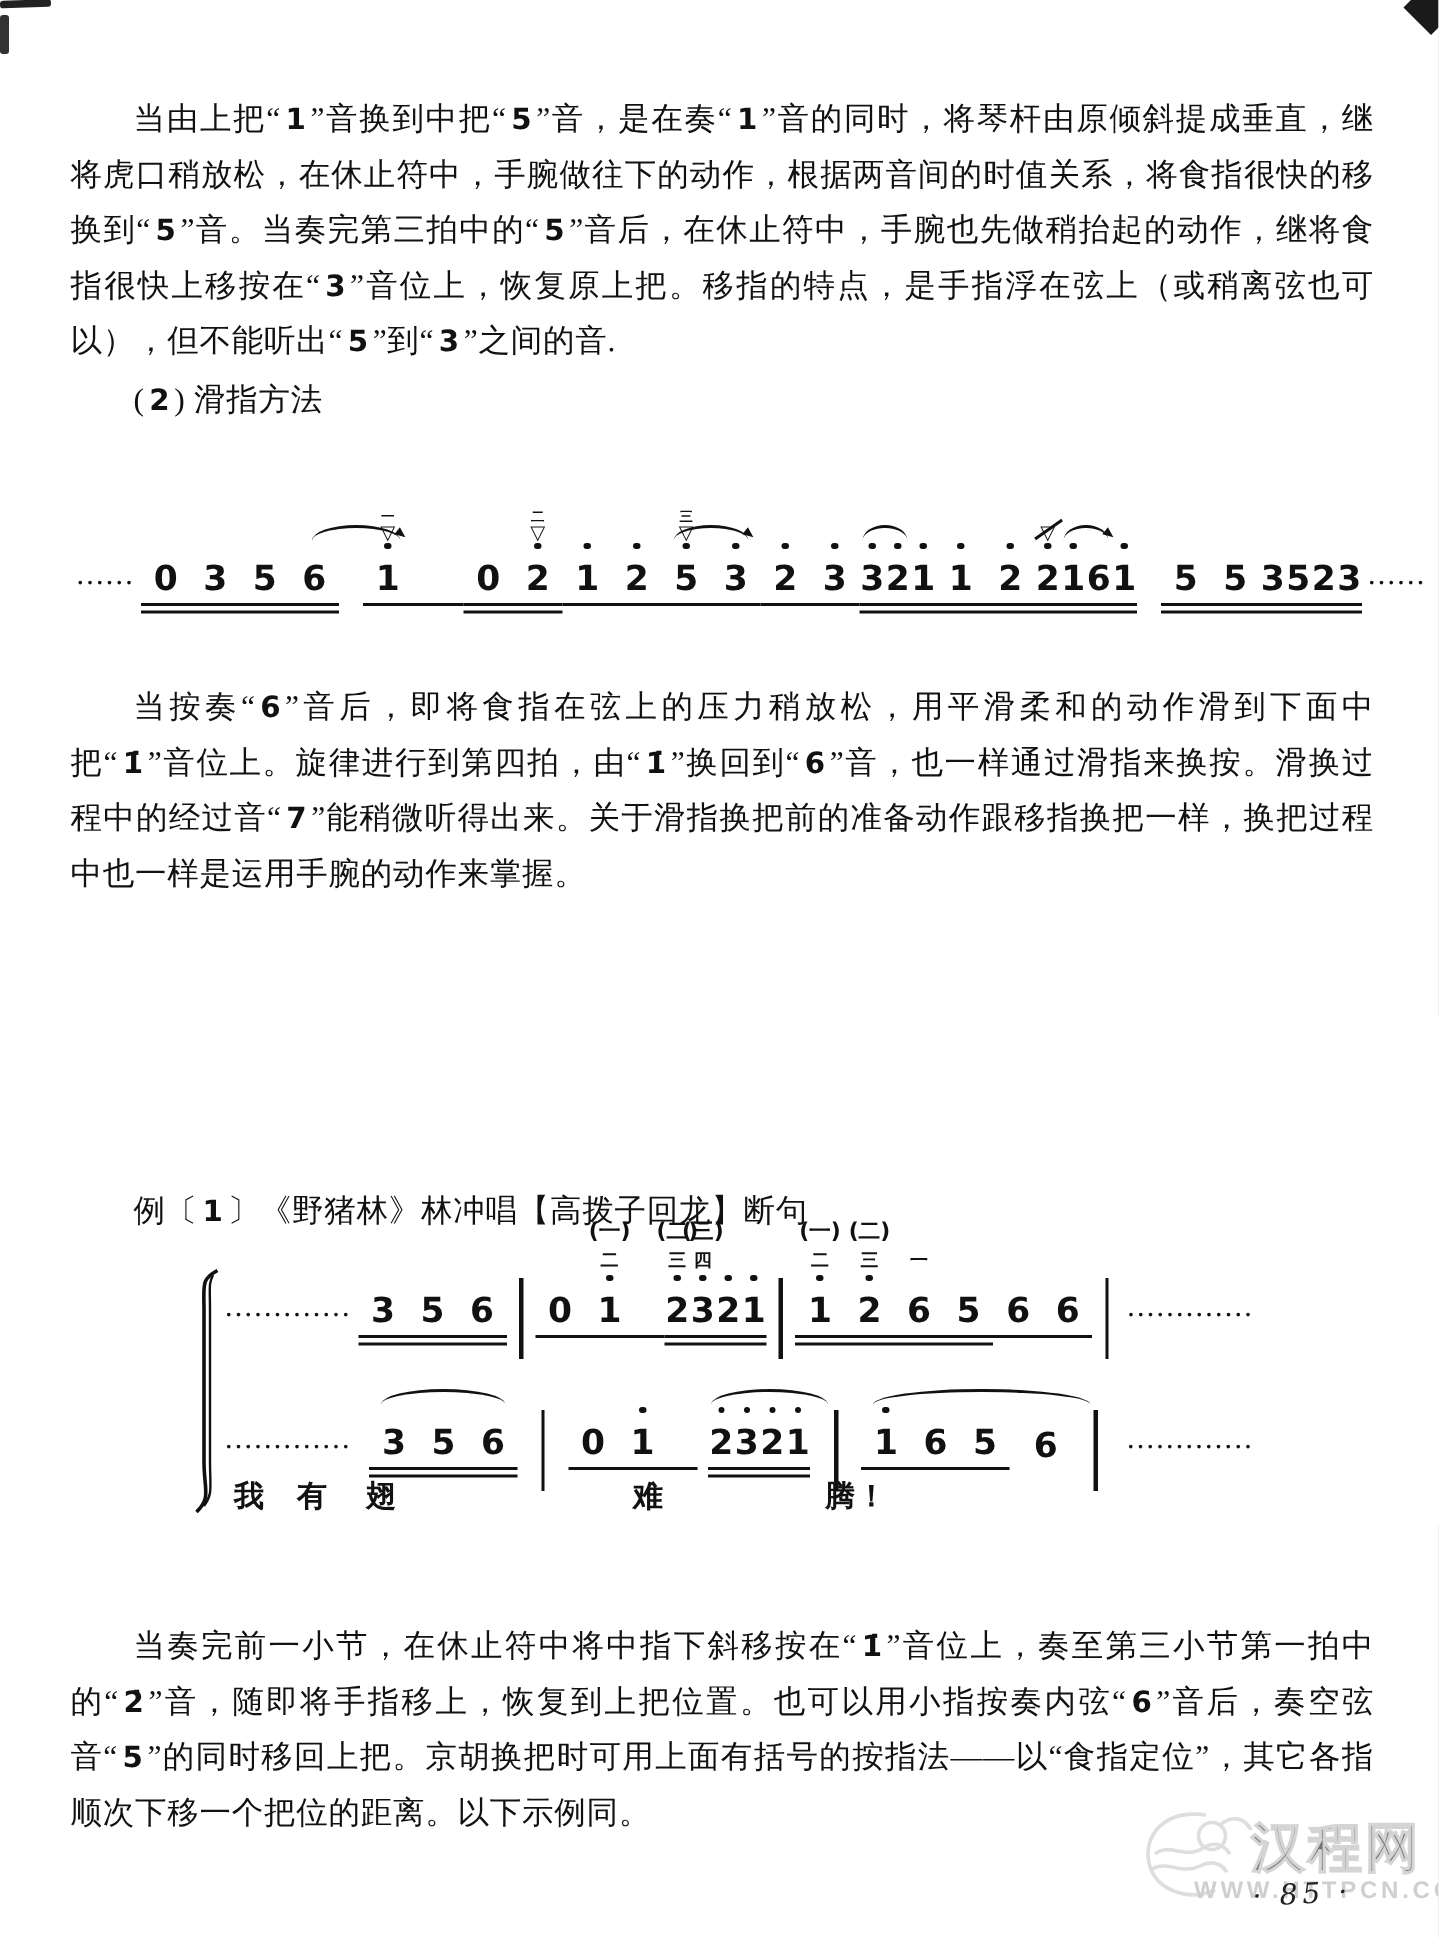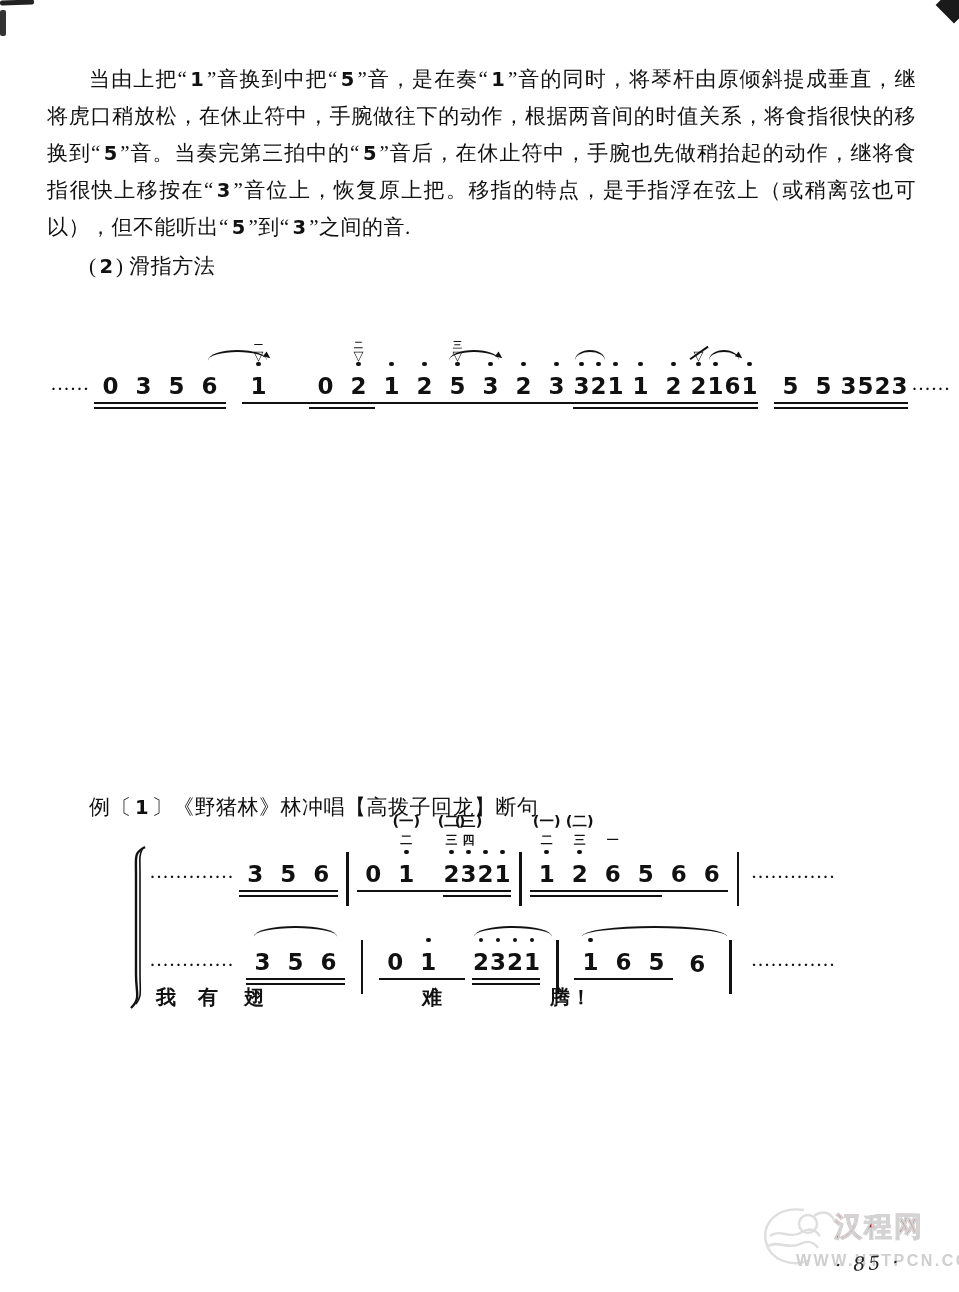--- a/index.html
+++ b/index.html
@@ -63,22 +63,22 @@
   #ex2{position:absolute;left:126px;top:812px;width:716px;height:212px;}
   #staffA,#staffB{position:absolute;left:20px;right:2px;}
   #staffA{top:40px;}
   #staffB{top:128px;}
   #bracket{position:absolute;left:0;top:32px;}
   .lyric{position:absolute;top:172px;font-size:20px;font-weight:bold;letter-spacing:1px;white-space:nowrap;}
   #ly0{left:30px;} #ly1{left:72px;} #ly2{left:118px;} #ly3{left:296px;} #ly4{left:424px;}
 
   
   #wm{position:absolute;left:756px;top:1200px;width:200px;height:80px;color:#dcdcdc;}
-  #wm .wmtext{position:absolute;left:78px;top:8px;font-size:28px;font-weight:bold;letter-spacing:2px;
-    color:#b91c1c;-webkit-text-stroke:1px #d4d4d4;font-family:"Liberation Sans",sans-serif;}
+  #wm .wmtext{position:absolute;left:78px;top:8px;font-size:36px;font-weight:bold;letter-spacing:2px;
+    color:#737373;-webkit-text-stroke:1px #d4d4d4;font-family:"Liberation Sans",sans-serif;}
   #wm .wmurl{position:absolute;left:40px;top:52px;font-size:16px;letter-spacing:2.5px;color:#cfcfcf;
     font-family:"Liberation Sans",sans-serif;font-weight:bold;}
   #pagenum{position:absolute;left:835px;top:1252px;font-size:19px;font-style:italic;
     letter-spacing:3px;color:#222;font-family:"DejaVu Serif",serif;transform:rotate(-3deg);}
 </style>
 </head>
 <body>
 
 <div class="page">
   <div class="artifact-tl"></div>
@@ -159,20 +159,21 @@
       </div>
       <div class="grp u2 tight">
         <span class="note">3</span>
         <span class="note">5</span>
         <span class="note">2</span>
         <span class="note">3</span>
       </div>
       <span class="ell">······</span>
     </div>
 
+  <p class="tblock indent" id="p2">当按奏“<b class="bnum">6</b>”音后，即将食指在弦上的压力稍放松，用平滑柔和的动作滑到下面中把“<b class="bnum">1̇</b>”音位上。旋律进行到第四拍，由“<b class="bnum">1̇</b>”换回到“<b class="bnum">6</b>”音，也一样通过滑指来换按。滑换过程中的经过音“<b class="bnum">7</b>”能稍微听得出来。关于滑指换把前的准备动作跟移指换把一样，换把过程中也一样是运用手腕的动作来掌握。</p>
   <p class="tblock indent" id="cap2">例〔<b class="bnum">1</b>〕《野猪林》林冲唱【高拨子回龙】断句</p>
 
   <div id="ex2">
     <svg id="bracket" width="24" height="168" viewBox="0 0 24 168">
       <path d="M19,3 C8,9 10,12 10,30 L10,130 C10,150 15,154 5,164" fill="none" stroke="#111" stroke-width="2.4"></path>
       <path d="M16,6 C13,12 14,14 14,30 L14,130 C14,148 16,152 10,160" fill="none" stroke="#111" stroke-width="1.6"></path>
     </svg>
     <div class="musicrow" id="staffA">
         <span class="ell">·············</span>
         <div class="grp u2">
@@ -238,20 +239,21 @@
         <div class="bar tall"></div>
         <span class="ell">·············</span>
       </div>
     <span class="lyric" id="ly0">我</span>
     <span class="lyric" id="ly1">有</span>
     <span class="lyric" id="ly2">翅</span>
     <span class="lyric" id="ly3">难</span>
     <span class="lyric" id="ly4">腾！</span>
   </div>
 
+  <p class="tblock indent" id="p4">当奏完前一小节，在休止符中将中指下斜移按在“<b class="bnum">1̇</b>”音位上，奏至第三小节第一拍中的“<b class="bnum">2̇</b>”音，随即将手指移上，恢复到上把位置。也可以用小指按奏内弦“<b class="bnum">6</b>”音后，奏空弦音“<b class="bnum">5</b>”的同时移回上把。京胡换把时可用上面有括号的按指法——以“食指定位”，其它各指顺次下移一个把位的距离。以下示例同。</p>
 
   <div id="wm">
     <svg width="86" height="70" viewBox="0 0 86 70" style="position:absolute;left:0;top:2px;">
       <g fill="none" stroke="#dedede" stroke-width="2.4">
         <path d="M48,8 C20,4 6,22 10,40 C14,58 36,66 54,58"></path>
         <path d="M14,34 C24,26 34,38 46,30 C54,25 60,28 64,34"></path>
         <path d="M12,44 C22,38 32,48 44,42 C52,38 58,40 62,46"></path>
         <circle cx="52" cy="22" r="9"></circle>
         <path d="M58,14 C66,8 74,10 78,18"></path>
       </g>

